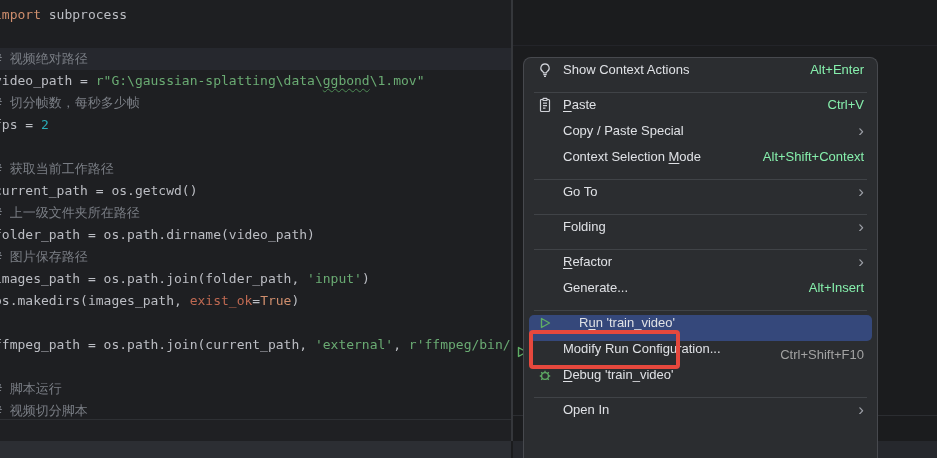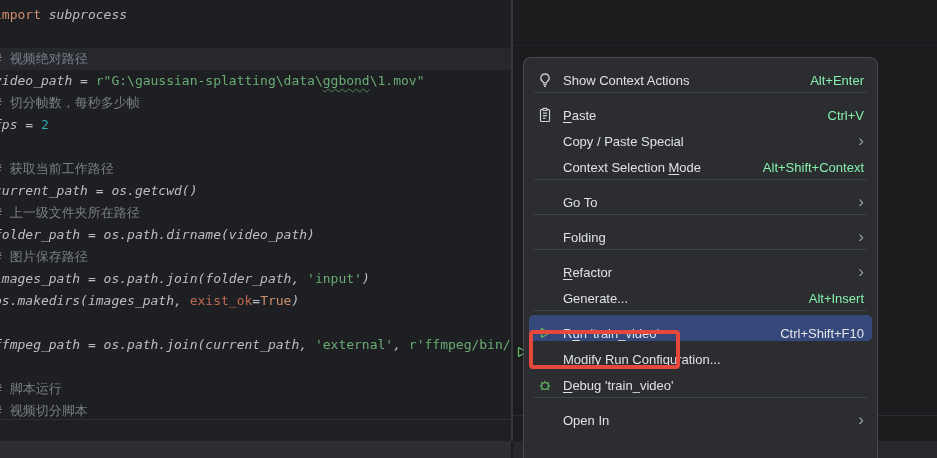--- a/index.html
+++ b/index.html
@@ -19,21 +19,21 @@
     font-family:"DejaVu Sans Mono","Liberation Mono",monospace;
     font-size:13px; line-height:22px; white-space:pre; color:#bcbec4;
   }
   .line { height:22px; }
   .line.hl { background:#26282e; }
   .kw    { color:#cf8e6d; }
   .com   { color:#7a7e85; }
   .str   { color:#6aab73; }
   .num   { color:#2aacb8; }
   .narg  { color:#bf6952; }
-  .plain { color:#bcbec4;font-style:italic; }
+  .plain { color:#bcbec4; }
   .sq    { text-decoration:underline wavy #4c8a54; text-decoration-thickness:1px; text-underline-offset:3px; }
 
   
   .v-edge       { position:absolute; left:511px; top:0; width:2px; height:441px; background:#35373b; }
   .h-left       { position:absolute; left:0; top:419px; width:511px; height:1px; background:#2e3034; }
   .h-right      { position:absolute; left:513px; top:415px; width:424px; height:1px; background:#2b2d31; }
   .h-topright   { position:absolute; left:513px; top:45px; width:424px; height:1px; background:#232429; }
   .band-mid-left{ position:absolute; left:0; top:420px; width:511px; height:21px; background:#1f2023; }
   .strip-left   { position:absolute; left:0; top:441px; width:511px; height:17px; background:#2c2e33; }
   .strip-right  { position:absolute; left:513px; top:441px; width:424px; height:17px; background:#26282d; }
@@ -45,30 +45,30 @@
   #menu {
     position:absolute; left:523px; top:57px; width:355px; height:401px;
     box-sizing:border-box; background:#2b2d30;
     border:1px solid #47494e; border-bottom:none;
     border-radius:8px 8px 0 0;
     padding-top:4px; z-index:2; overflow:hidden;
     font-size:13px; color:#dfe1e5;
   }
   .menu-item {
     height:26px; margin:0 5px; padding:0 8px; border-radius:5px;
-    display:flex; align-items:flex-end;
+    display:flex; align-items:flex-start;
   }
-  .menu-item.selected { background:#35487b; }
+  .menu-item.selected { background:#35487b;gap:16px; }
   .mi-icon  { width:16px; height:16px; margin-right:10px; flex:none; }
   .mi-icon svg { display:block; width:16px; height:16px; }
   .mi-label { white-space:pre; color:#dfe1e5; }
   .mi-u     { text-decoration:underline; text-underline-offset:2px; }
   .mi-space { flex:1; }
   .mi-shortcut { color:#86efac; white-space:pre; }
-  .selected .mi-shortcut { color:#e5e5e5; }
+  .selected .mi-shortcut { color:#a3a3a3;margin-top:32px; }
   .mi-arrow { color:#9b9ea5; font-size:17px; line-height:16px; }
   .sep { height:1px; background:#404347; margin:4px 10px; }
 
   
   #red-rect {
     position:absolute; left:529px; top:330px; width:151px; height:39px;
     box-sizing:border-box; border:4px solid #e6483d; border-radius:4px;
     z-index:3; pointer-events:none;
   }
 </style>

